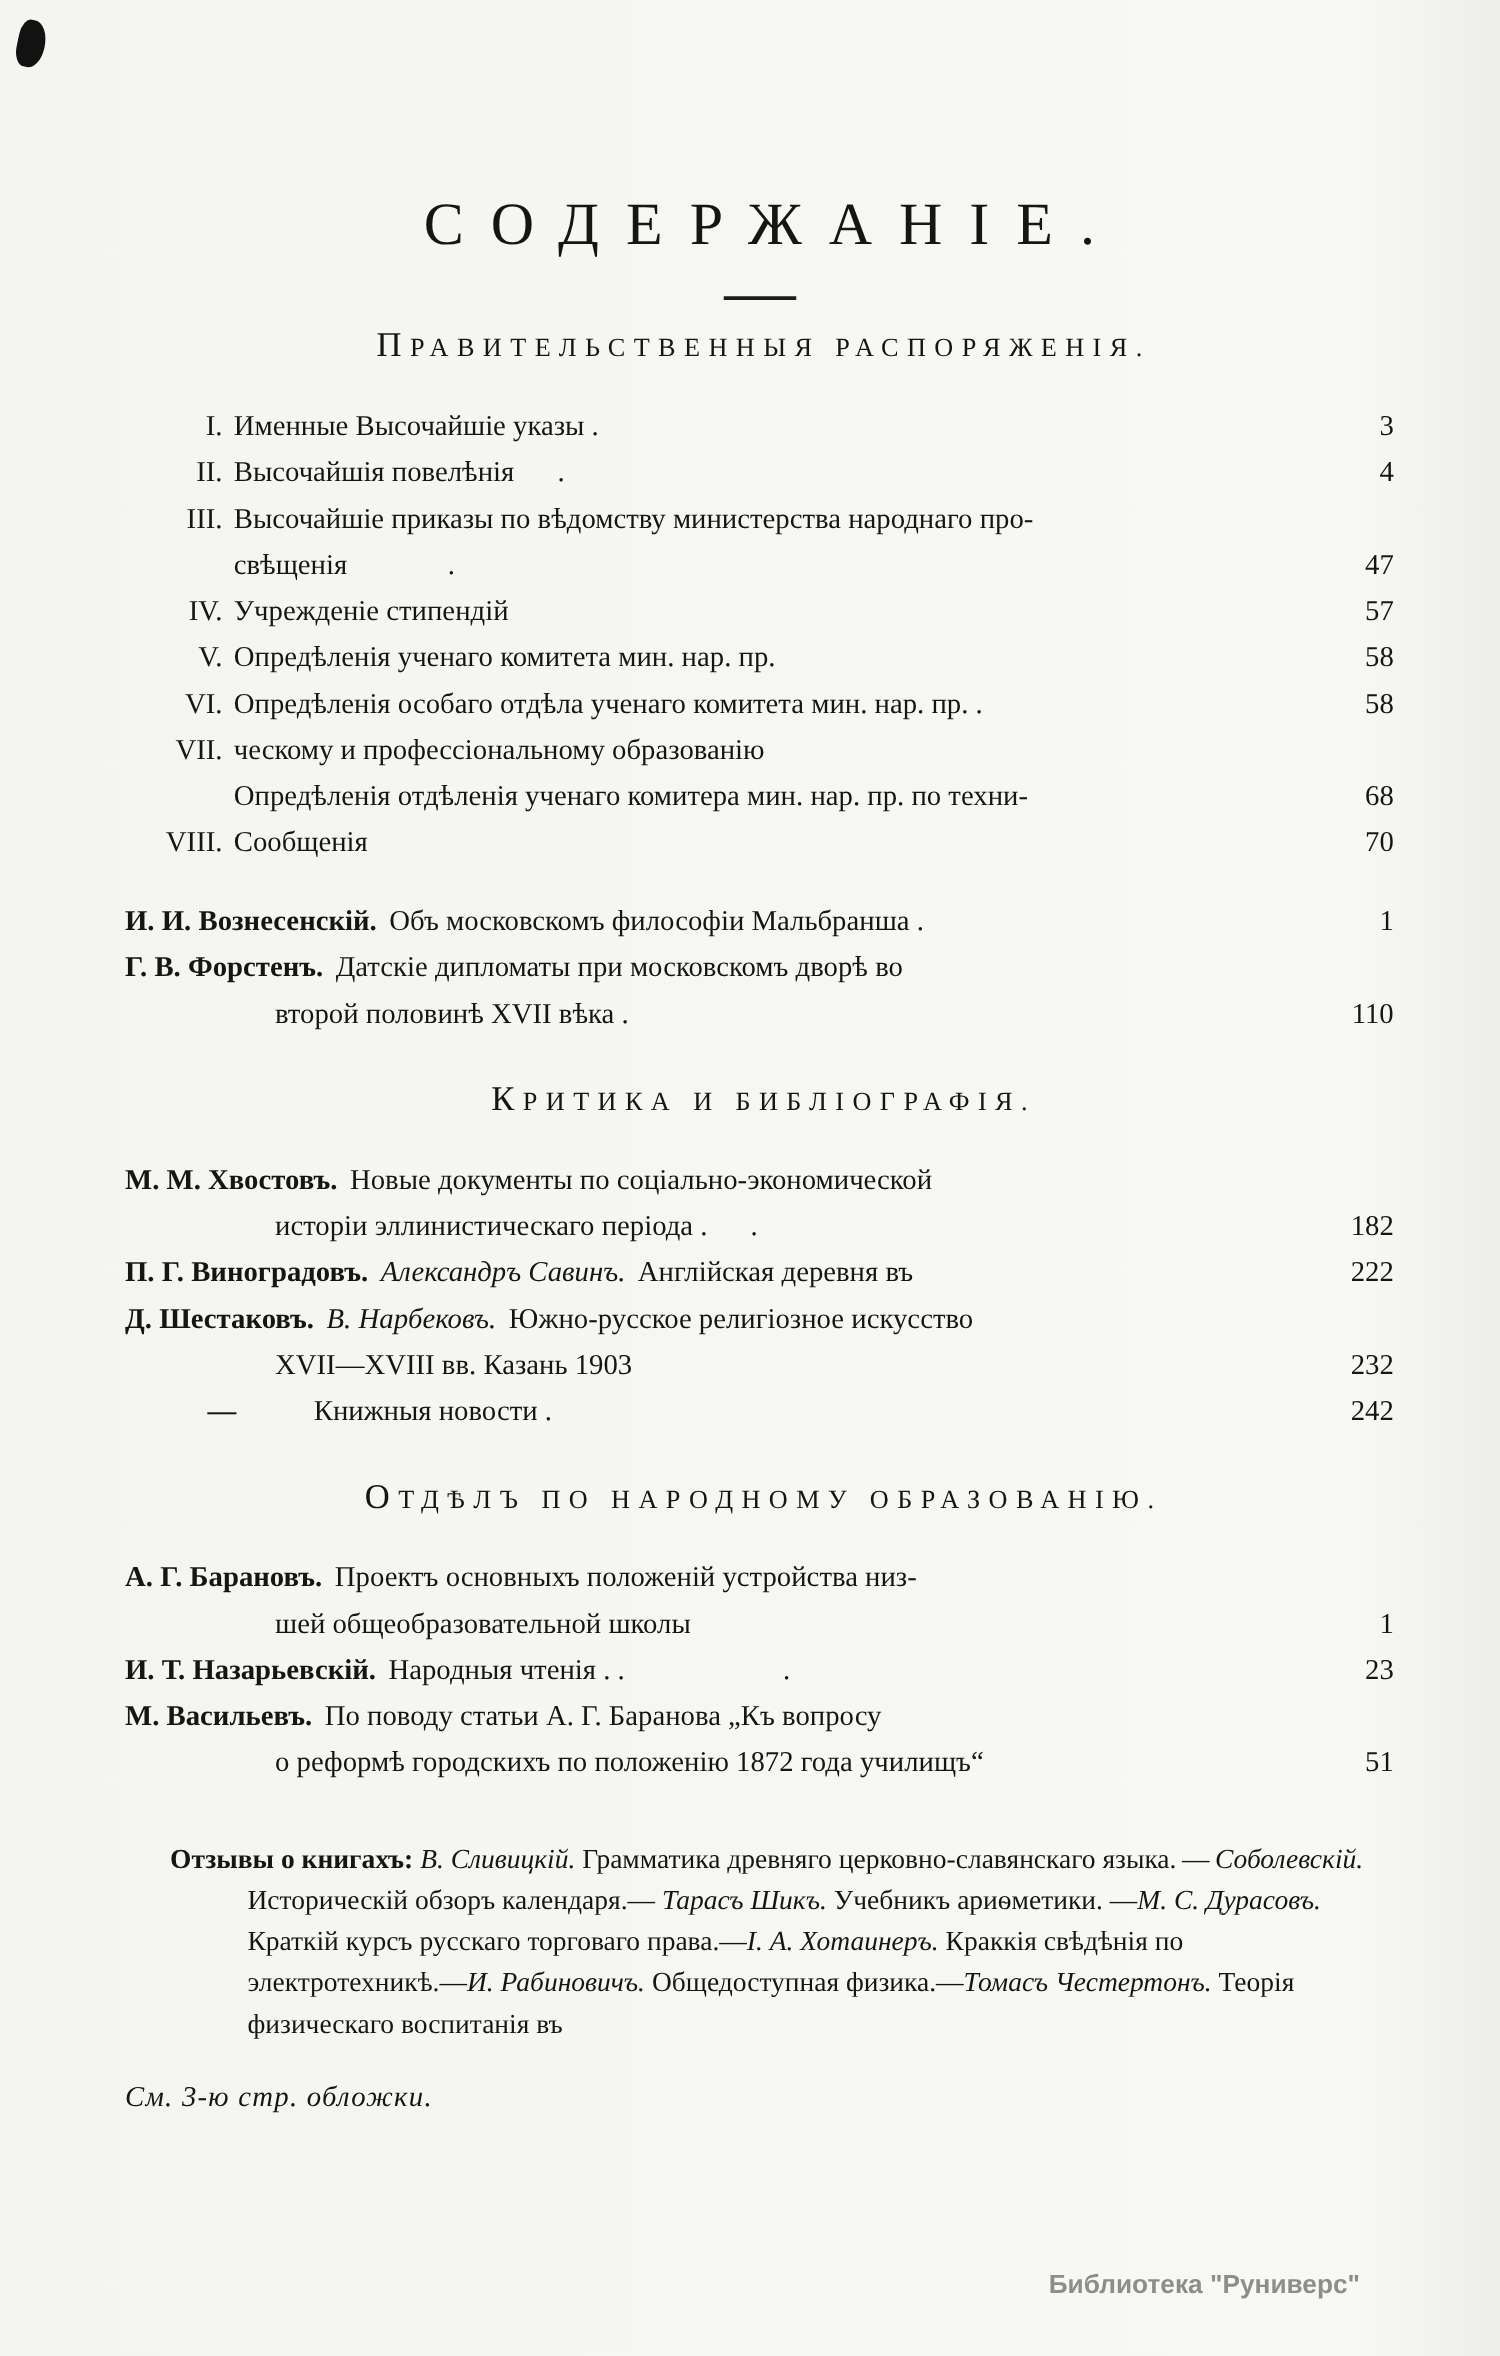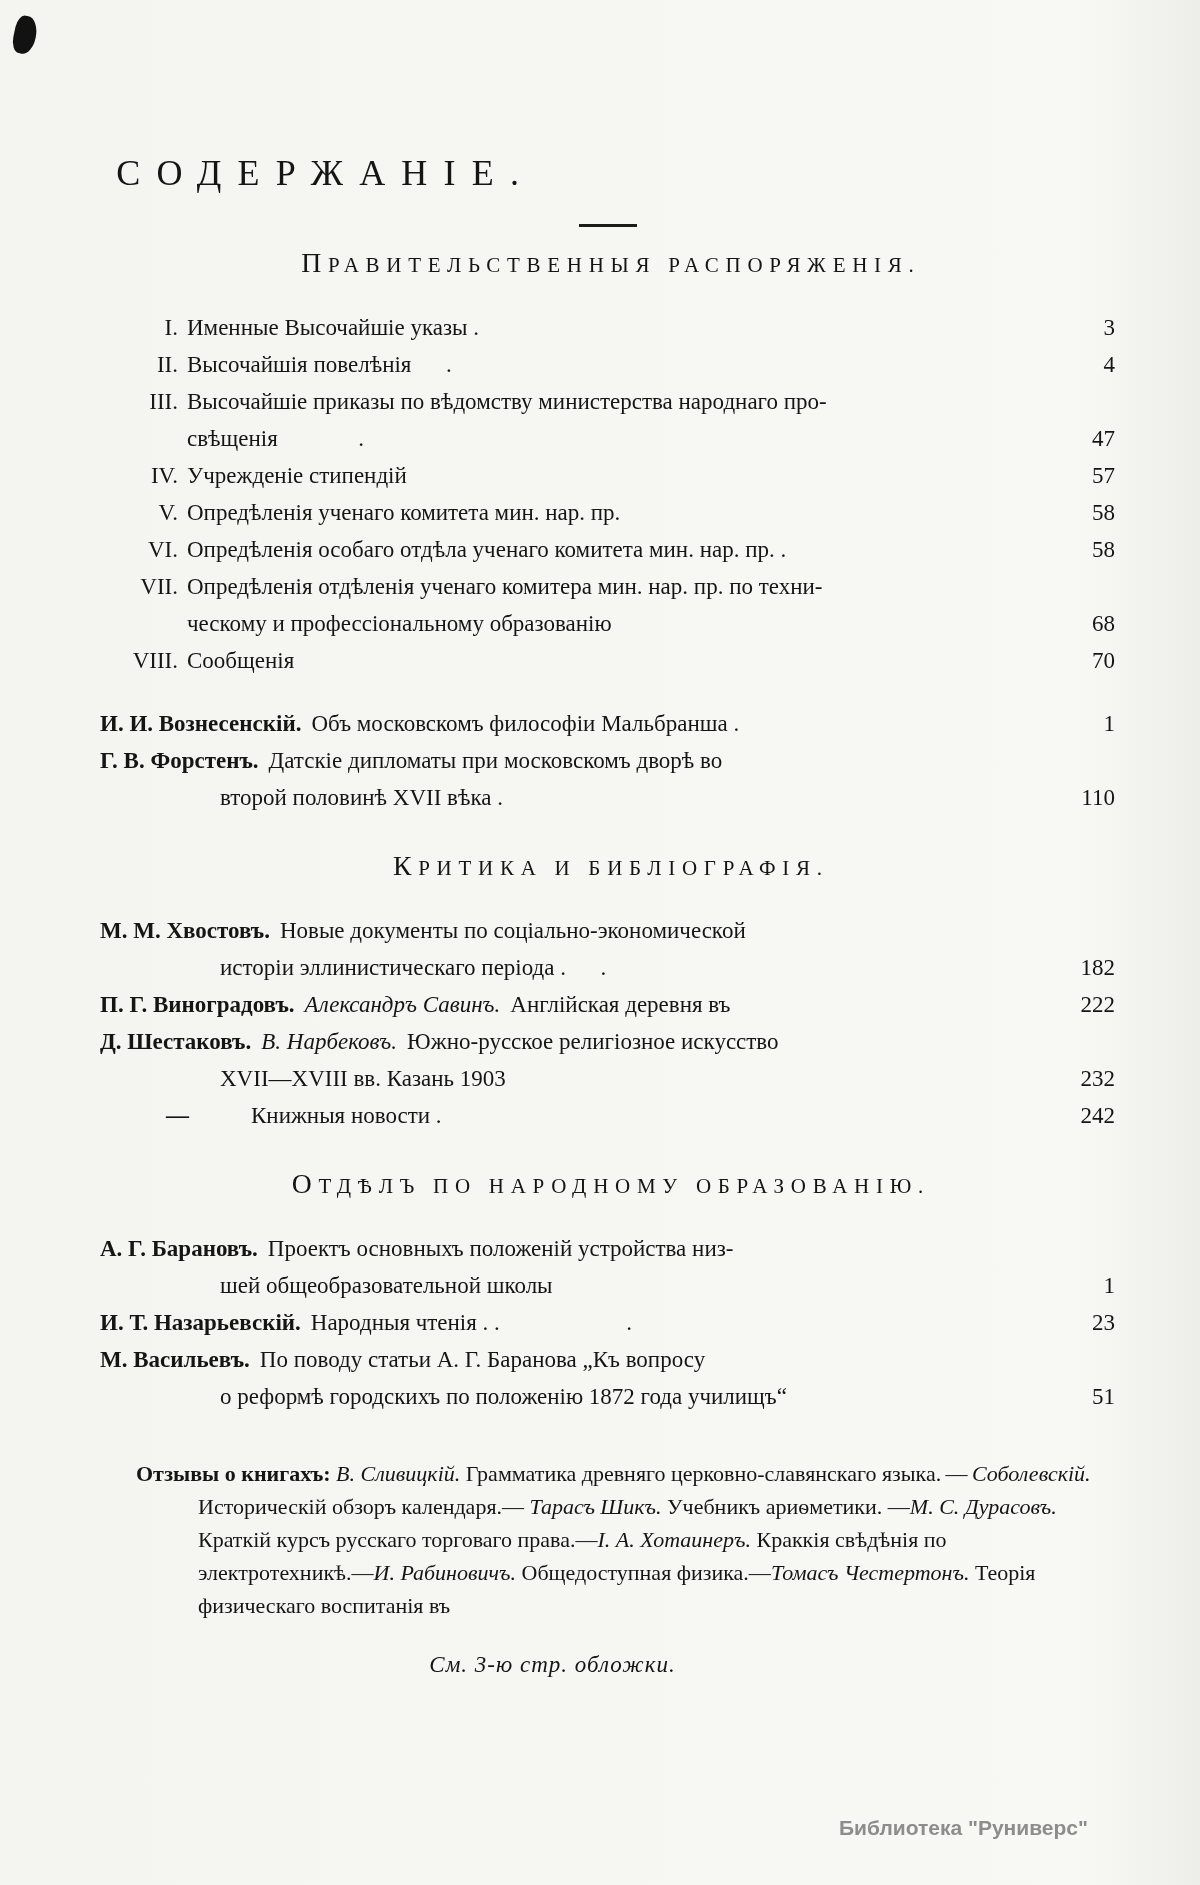--- a/index.html
+++ b/index.html
@@ -3,21 +3,21 @@
 <meta charset="utf-8">
 <style>
   html,body{margin:0;padding:0;}
   body{width:1200px;height:1885px;position:relative;
        background:linear-gradient(90deg,#f4f4f1 0%,#f8f8f5 90%,#ededea 100%);
        font-family:"Liberation Serif","DejaVu Serif",serif;color:#151515;}
   .page{position:absolute;inset:0;overflow:hidden;}
   .artifact{position:absolute;left:14px;top:16px;width:22px;height:38px;
             background:#121212;border-radius:40% 60% 55% 45%;transform:rotate(12deg);}
   .content{position:absolute;left:100px;top:0;width:1015px;}
-  .doc-title{margin-top:152px;text-align:left;font-size:36px;letter-spacing:0.45em;
+  .doc-title{margin-top:152px;text-align:center;font-size:48px;letter-spacing:0.45em;
              text-indent:0.45em;white-space:nowrap;}
   .title-rule{width:58px;height:3px;background:#1c1c1c;margin:30px auto 0 auto;}
   .sec-header{text-align:center;font-size:21px;letter-spacing:0.32em;text-indent:0.32em;
               text-transform:uppercase;white-space:nowrap;}
   .sec-header::first-letter{font-size:1.32em;}
   .hdr-gov{margin-top:20px;}
   .hdr-crit{margin-top:34px;}
   .hdr-edu{margin-top:34px;}
   .toc{margin-top:30px;font-size:23px;line-height:37px;}
   .toc-crit,.toc-edu{margin-top:30px;}
@@ -28,21 +28,21 @@
   .pg{width:50px;text-align:right;align-self:flex-end;flex:none;}
   .cont{padding-left:120px;}
   .author{font-weight:bold;margin-right:10px;}
   .bkname{font-style:italic;margin-right:10px;}
   .dashrow .l1{padding-left:66px;}
   .dashrow .dash{margin-right:62px;font-weight:bold;}
   .reviews{margin-top:42px;width:905px;font-size:22px;line-height:33px;
            padding-left:62px;text-indent:-62px;margin-left:36px;}
   .seg-lead{font-weight:bold;}
   .seg-italic{font-style:italic;}
-  .footnote{margin-top:30px;width:905px;text-align:center;font-style:italic;
+  .footnote{margin-top:30px;width:905px;text-align:left;font-style:italic;
             font-size:23px;letter-spacing:1px;}
   .watermark{position:absolute;right:112px;top:1816px;
              font-family:"Liberation Sans","DejaVu Sans",sans-serif;
              font-size:21px;font-weight:bold;color:#8d8d8d;}
 </style>
 </head>
 <body>
 
 <div class="page">
   <div class="artifact"></div>
@@ -84,22 +84,22 @@
         <div class="pg">58</div>
       </div>
       <div class="row">
         <div class="num">VI.</div>
         <div class="txt"><span>Опредѣленія особаго отдѣла ученаго комитета мин. нар. пр. .</span></div>
         <div class="pg">58</div>
       </div>
       <div class="row">
         <div class="num">VII.</div>
         <div class="txt">
+          <div>ческому и профессіональному образованію</div>
           <div>Опредѣленія отдѣленія ученаго комитера мин. нар. пр. по техни-</div>
-          <div>ческому и профессіональному образованію</div>
         </div>
         <div class="pg">68</div>
       </div>
       <div class="row">
         <div class="num">VIII.</div>
         <div class="txt"><span>Сообщенія</span></div>
         <div class="pg">70</div>
       </div>
     </div>
 

